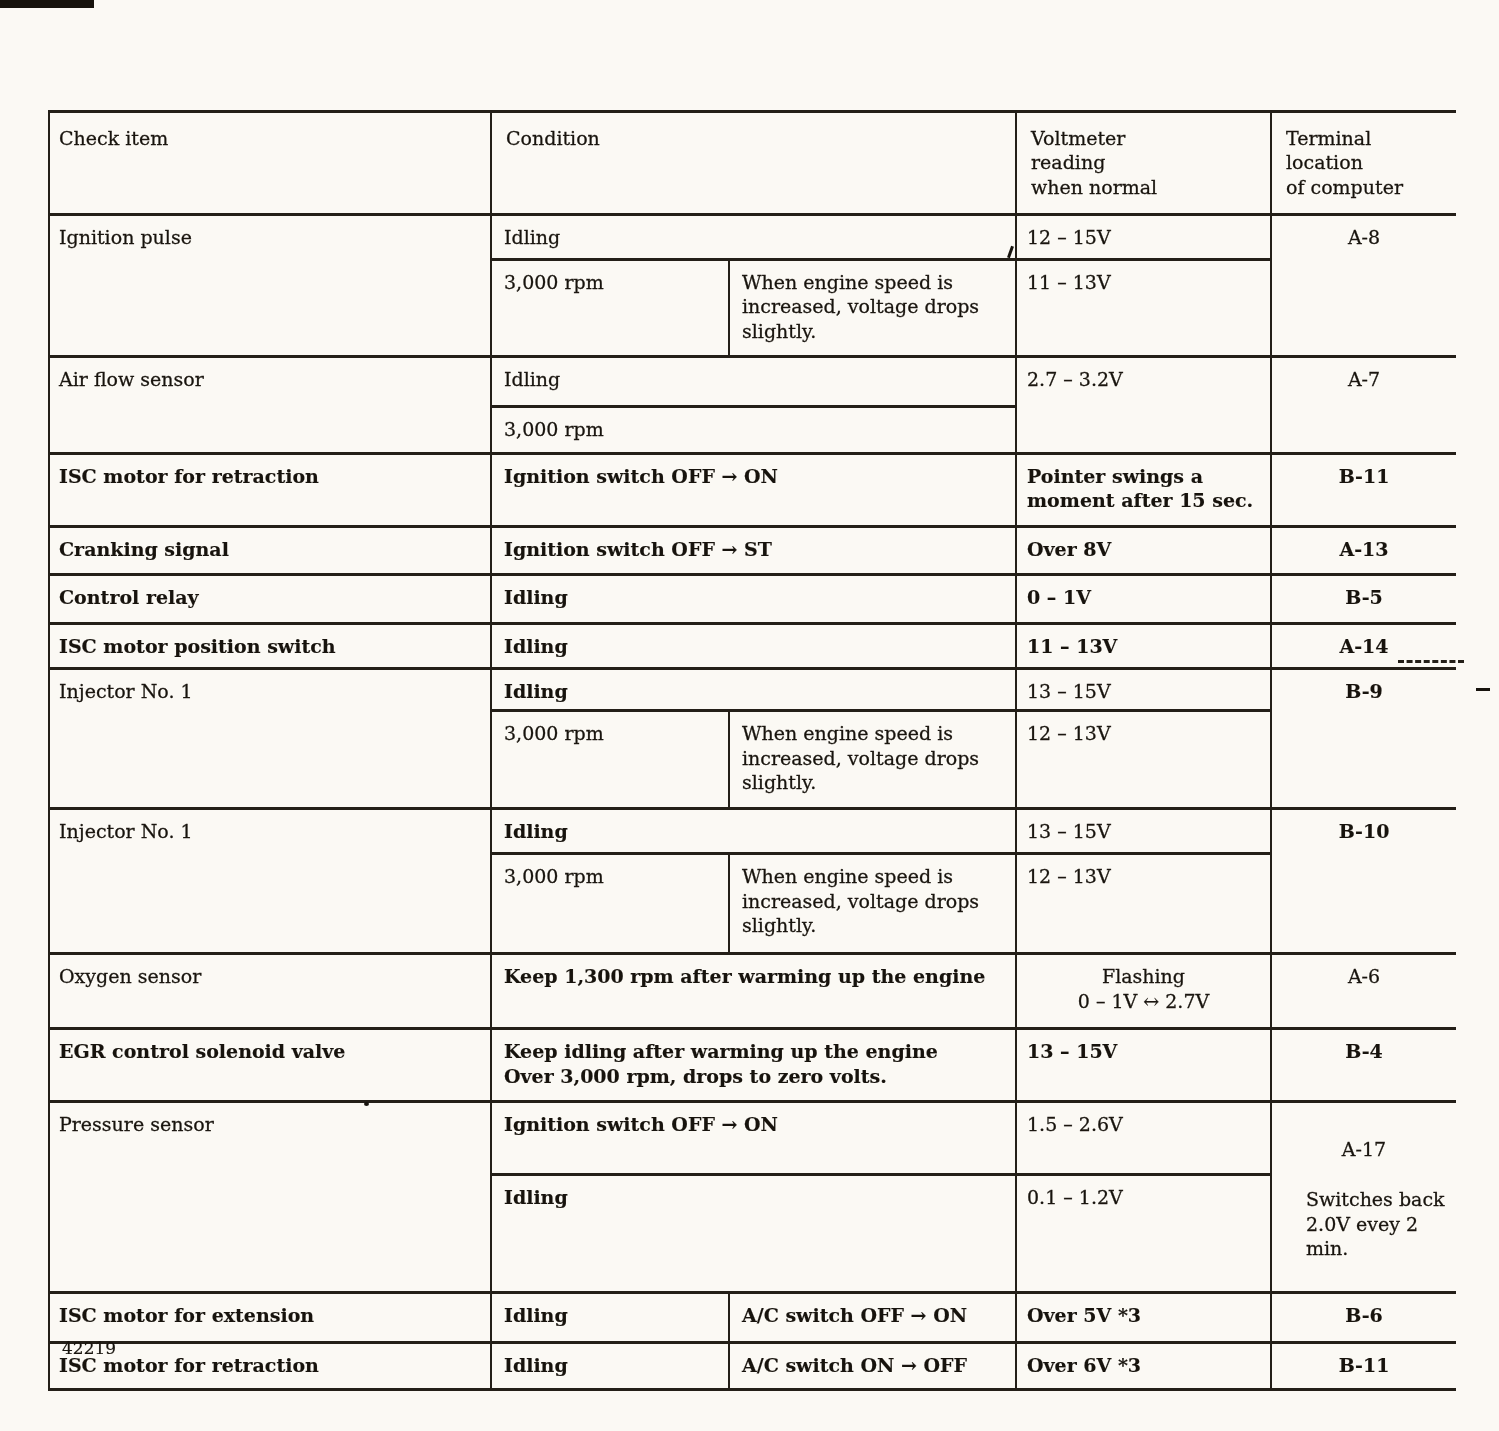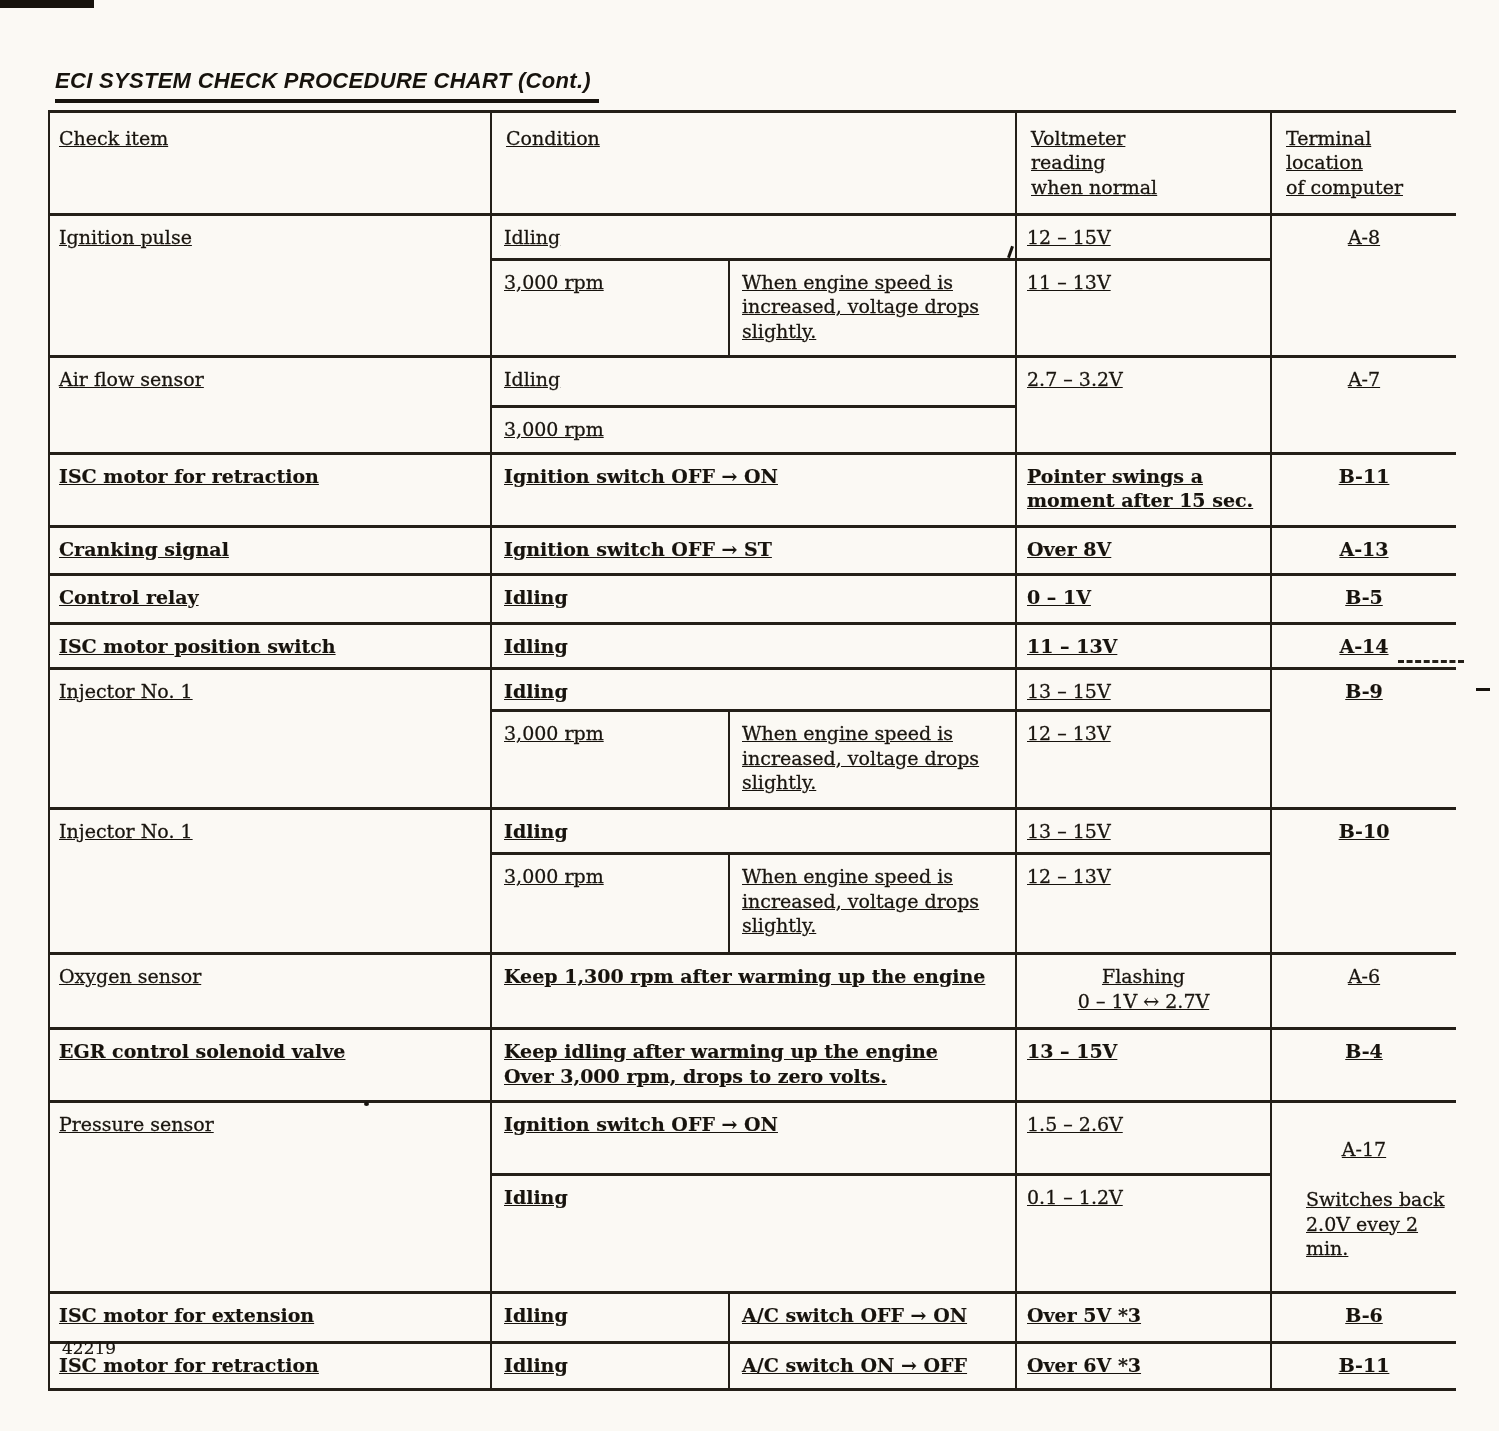--- a/index.html
+++ b/index.html
@@ -9,21 +9,21 @@
     font-family:"DejaVu Serif","Liberation Serif",serif;color:#17130d;overflow:hidden;
   }
   .title{
     position:absolute;left:55px;top:68px;
     font-family:"Liberation Sans","DejaVu Sans",sans-serif;
     font-size:22px;font-weight:bold;font-style:italic;letter-spacing:.3px;
     border-bottom:4px solid #17130d;padding:0 8px 5px 0;margin:0;
   }
   table.chart{
     position:absolute;left:48px;top:110px;width:1407px;
-    table-layout:fixed;border-collapse:collapse;text-decoration:underline;
+    table-layout:fixed;border-collapse:collapse;
   }
   .chart td{
     border:2px solid #241f18;border-top-width:3px;border-bottom-width:3px;
     vertical-align:top;padding:9px 10px 6px 12px;
     font-size:19px;line-height:1.28;white-space:pre-line;
     -webkit-text-stroke:.3px #241f18;
   }
   .chart td.hdr{padding-top:13px;padding-left:14px;font-weight:normal;}
   .chart td.item{padding-left:9px;margin-top:28px;}
   .chart td.cond{padding-left:12px;}
@@ -36,21 +36,20 @@
   .footer-code{position:absolute;left:62px;top:1338px;font-size:17px;-webkit-text-stroke:.2px #241f18;}
   .artifact{position:absolute;background:#17130d;}
   .artifact.dashed{background:none;border-top:3px dashed #241f18;height:0;}
   .artifact.dot{border-radius:50%;}
 </style>
 </head>
 <body>
 
 <div class="page">
 
-  <h1 class="title">ECI SYSTEM CHECK PROCEDURE CHART (Cont.)</h1>
 
   <table class="chart">
     <colgroup>
       <col style="width:442px">
         <col style="width:238px">
         <col style="width:287px">
         <col style="width:255px">
         <col style="width:185px">
     </colgroup>
     <tbody>

